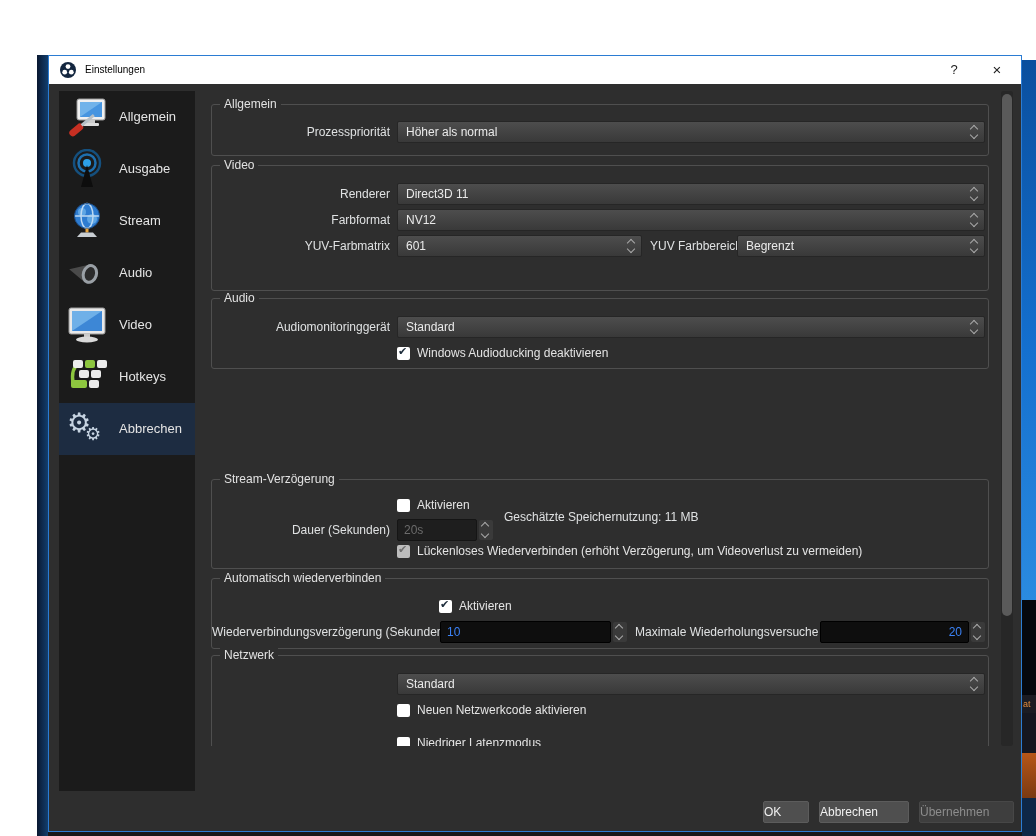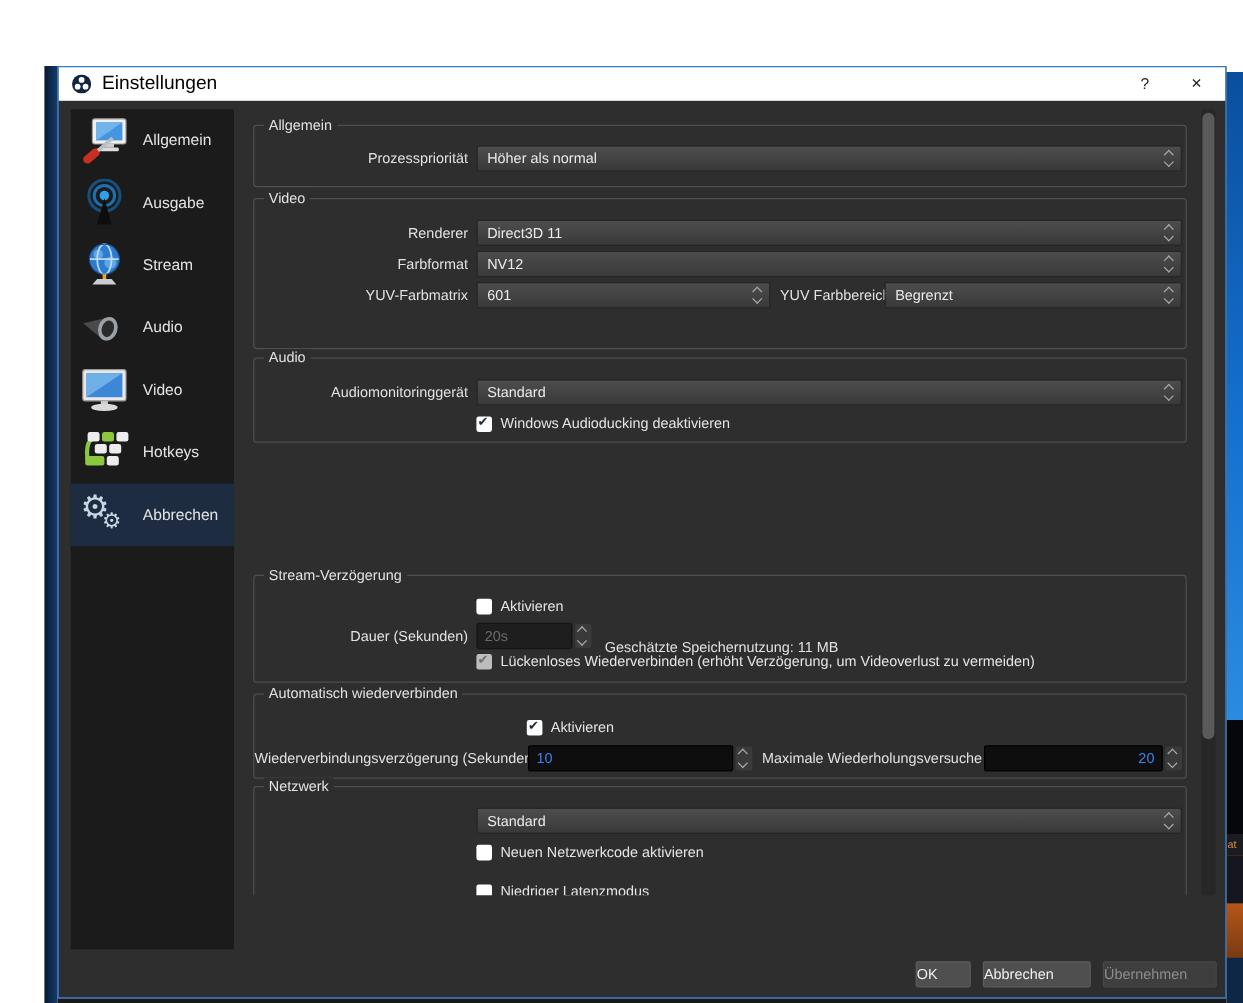--- a/index.html
+++ b/index.html
@@ -2,36 +2,36 @@
 <html><head>
 <meta charset="utf-8">
 <style>
   html,body{margin:0;padding:0}
   body{width:1036px;height:836px;background:#ffffff;position:relative;overflow:hidden;
        font-family:"Liberation Sans",sans-serif;font-size:12px;color:#e4e4e4;}
 
   
   .underlay-left{position:absolute;left:37px;top:55px;width:11px;height:781px;
       background:linear-gradient(90deg,#0a1830,#123e6e);}
-  .underlay-right{position:absolute;left:1022px;top:60px;width:14px;height:776px;background:#a16207;overflow:hidden;}
+  .underlay-right{position:absolute;left:1022px;top:60px;width:14px;height:776px;background:#0f172a;overflow:hidden;}
   .ur-b1{height:290px;background:linear-gradient(#0a4f9e,#1470cf);}
   .ur-b2{height:250px;background:linear-gradient(#1470cf,#2b8be0);}
   .ur-b3{height:95px;background:#05070d;}
   .ur-b4{height:18px;background:#1b1b22;color:#e08a3c;font-size:9px;line-height:18px;padding-left:1px;}
   .ur-b5{height:40px;background:#15161f;}
   .ur-b6{height:45px;background:linear-gradient(#b65618,#7a3a12);}
   .ur-b7{height:38px;background:#0e2746;}
   .underlay-bottom{position:absolute;left:48px;top:832px;width:974px;height:4px;background:#181818;}
 
   
   .dialog{position:absolute;left:48px;top:55px;width:974px;height:777px;background:#2e2e2e;
       border:1px solid #2b7cd3;box-sizing:border-box;}
   .titlebar{position:absolute;left:0;top:0;right:0;height:28px;background:#ffffff;}
   .tb-logo{position:absolute;left:11px;top:6px;width:16px;height:16px;}
-  .tb-title{position:absolute;left:36px;top:0;line-height:28px;color:#000;font-size:16px;}
+  .tb-title{position:absolute;left:36px;top:0;line-height:28px;color:#000;font-size:10px;}
   .tb-help{position:absolute;right:54px;top:0;width:26px;text-align:center;line-height:28px;color:#222;font-size:13px;cursor:default;}
   .tb-close{position:absolute;right:10px;top:0;width:28px;text-align:center;line-height:28px;color:#222;font-size:15px;cursor:default;}
   .dbody{position:absolute;left:0;top:28px;right:0;bottom:0;}
 
   
   .sidebar{position:absolute;left:10px;top:7px;width:136px;height:700px;background:#1b1b1b;}
   .sb-item{position:relative;height:52px;}
   .sb-item.selected{background:#1d2c41;}
   .sb-icon{position:absolute;left:4px;top:4px;width:48px;height:44px;display:flex;align-items:center;justify-content:center;}
   .sb-label{position:absolute;left:60px;top:0;line-height:52px;color:#e4e4e4;font-size:13px;white-space:nowrap;}
@@ -293,21 +293,21 @@
           <span class="cblabel">Aktivieren</span>
         </div>
         <span class="flabel lab-r" style="left:0;width:178px;top:39px;">Dauer (Sekunden)</span>
         <div class="spin disabled" style="left:185px;top:39px;width:96px;">
           <input class="sfield" style="width: 80px;" disabled="" value="20s">
           <span class="sbtns">
               <i class="chev chev-u"></i>
               <i class="chev chev-d"></i>
             </span>
         </div>
-        <span class="flabel" style="left:292px;top:48px;">Geschätzte Speichernutzung: 11 MB</span>
+        <span class="flabel" style="left:292px;top:26px;">Geschätzte Speichernutzung: 11 MB</span>
         <div class="cbrow" style="left:185px;top:63px;">
           <span class="cbox checked disabled"></span>
           <span class="cblabel">Lückenloses Wiederverbinden (erhöht Verzögerung, um Videoverlust zu vermeiden)</span>
         </div>
       </div>
 
       <div class="group" style="top:487px;height:71px;">
         <span class="gtitle">Automatisch wiederverbinden</span>
         <div class="cbrow" style="left:227px;top:19px;">
           <span class="cbox checked"></span>

